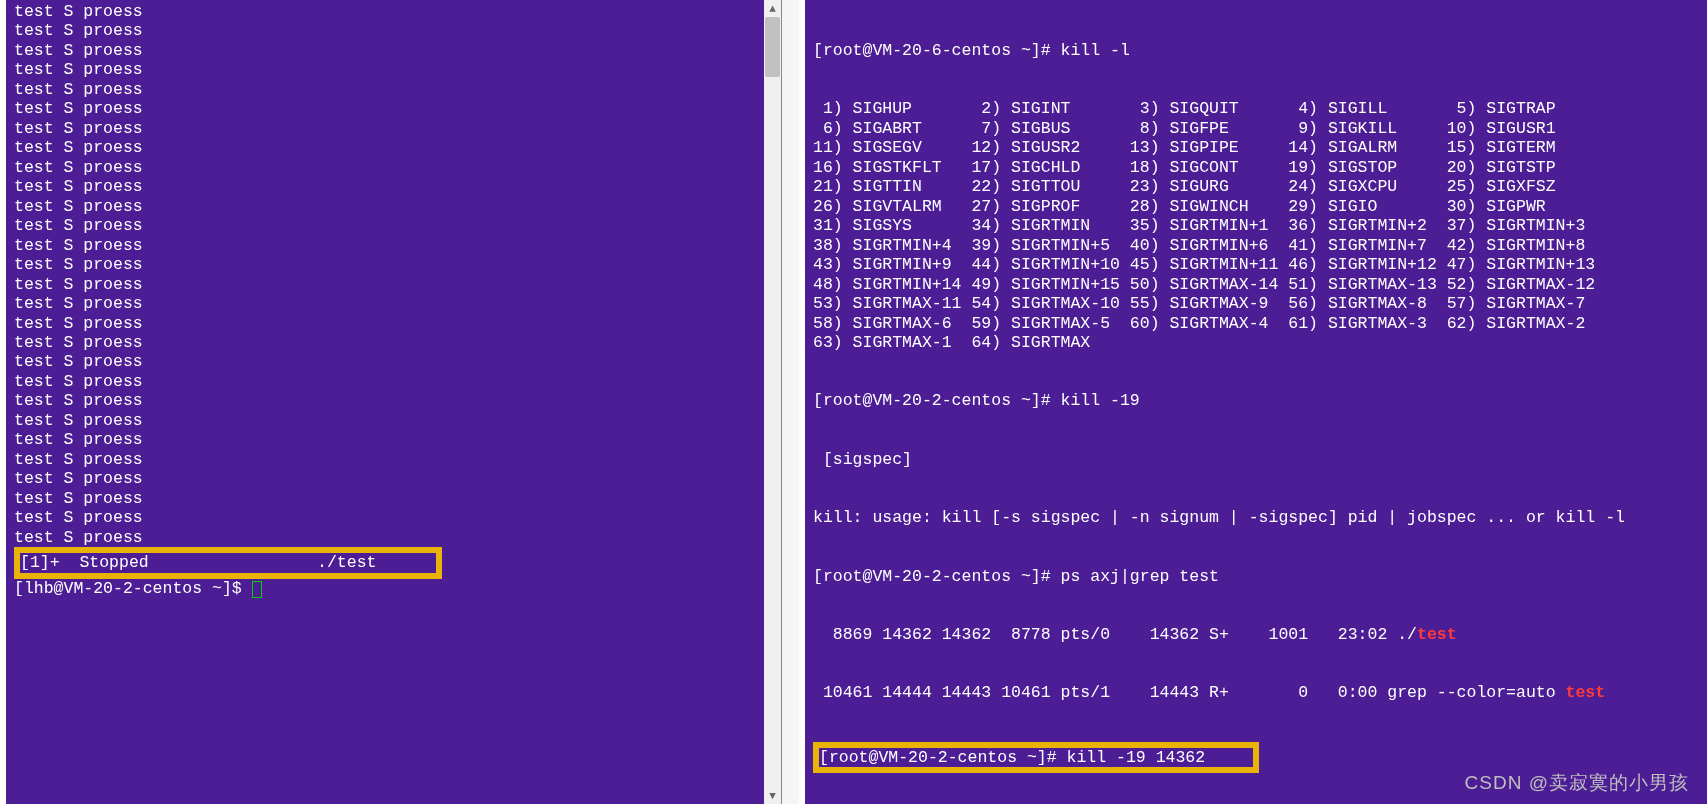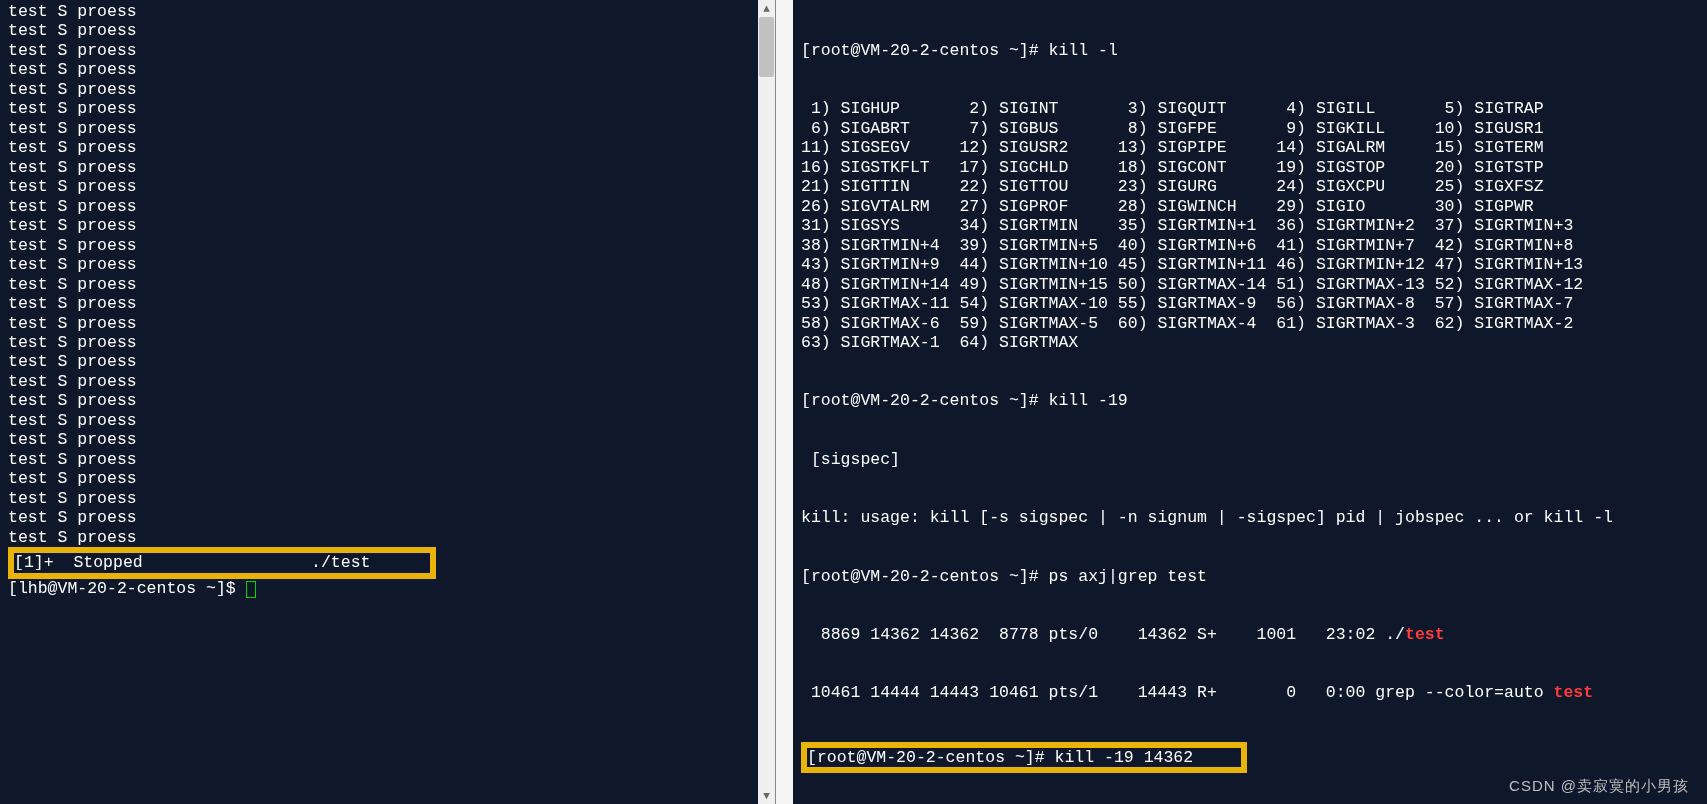--- a/index.html
+++ b/index.html
@@ -1,50 +1,50 @@
 <!DOCTYPE html>
 <html><head>
 <meta charset="utf-8">
 <style>
   * { margin: 0; padding: 0; box-sizing: border-box; }
   html, body { width: 1707px; height: 804px; background: #fff; font-family: "Consolas", "Courier New", monospace; font-size: 16.5px; overflow: hidden; }
   .container { display: flex; width: 100%; height: 100%; }
-  .pane { background: #0f172a; color: #fff; position: relative; overflow: hidden; }
+  .pane { background: #4c1d95; color: #fff; position: relative; overflow: hidden; margin-left: 6px; }
   .pane-left { width: 776px; height: 100%; border-right: 1px solid #888; }
   .scrollbar-track { position: absolute; right: 0; top: 0; width: 17px; height: 100%; background: #f0f0f0; }
   .scrollbar-thumb { position: absolute; left: 1px; right: 1px; background: #c1c1c1; border-radius: 2px; }
   .scrollbar-arrow { position: absolute; left: 0; right: 0; height: 17px; background: #f0f0f0; display:flex; align-items:center; justify-content:center; color:#666; font-size:11px; }
   .pane-right { flex: 1; height: 100%; }
   .term { padding: 2px 8px 2px 8px; white-space: pre; line-height: 1.18; }
   .line { min-height: 1em; }
   .highlight-box { border: 6px solid #eab308; display: inline-block; }
   .red { color: #ff3b3b; font-weight: bold; }
   .cursor-outline { display:inline-block; width:10px; height:17px; border:1px solid #00d400; vertical-align: text-bottom; }
-  .watermark { position: fixed; right: 18px; bottom: 8px; color: #bfbfbf; font-family: sans-serif; font-size: 15px; letter-spacing: 1px; }
+  .watermark { position: fixed; right: 18px; bottom: 8px; color: #bfbfbf; font-family: sans-serif; font-size: 19px; letter-spacing: 1px; }
   .divider { width: 17px; background: #f5f5f5; height:100%; }
 </style>
 </head>
 <body>
 
 <div class="container">
 
   <div class="pane pane-left">
     <div class="term" id="left-term"><div class="line">test S proess</div><div class="line">test S proess</div><div class="line">test S proess</div><div class="line">test S proess</div><div class="line">test S proess</div><div class="line">test S proess</div><div class="line">test S proess</div><div class="line">test S proess</div><div class="line">test S proess</div><div class="line">test S proess</div><div class="line">test S proess</div><div class="line">test S proess</div><div class="line">test S proess</div><div class="line">test S proess</div><div class="line">test S proess</div><div class="line">test S proess</div><div class="line">test S proess</div><div class="line">test S proess</div><div class="line">test S proess</div><div class="line">test S proess</div><div class="line">test S proess</div><div class="line">test S proess</div><div class="line">test S proess</div><div class="line">test S proess</div><div class="line">test S proess</div><div class="line">test S proess</div><div class="line">test S proess</div><div class="line">test S proess</div><div class="line"><span class="highlight-box" style="padding-right:60px;">[1]+  Stopped                 ./test</span></div><div class="line">[lhb@VM-20-2-centos ~]$ <span class="cursor-outline"></span></div></div>
     <div class="scrollbar-track">
       <div class="scrollbar-arrow" style="top:0;">▲</div>
       <div class="scrollbar-thumb" style="top:17px; height:60px;"></div>
       <div class="scrollbar-arrow" style="bottom:0;">▼</div>
     </div>
   </div>
 
   <div class="divider"></div>
 
   <div class="pane pane-right">
     <div class="term">
-      <div class="line">[root@VM-20-2-centos ~]# kill -l</div>
+      <div class="line">[root@VM-20-6-centos ~]# kill -l</div>
       <div id="signal-block"><div class="line"> 1) SIGHUP       2) SIGINT       3) SIGQUIT      4) SIGILL       5) SIGTRAP</div><div class="line"> 6) SIGABRT      7) SIGBUS       8) SIGFPE       9) SIGKILL     10) SIGUSR1</div><div class="line">11) SIGSEGV     12) SIGUSR2     13) SIGPIPE     14) SIGALRM     15) SIGTERM</div><div class="line">16) SIGSTKFLT   17) SIGCHLD     18) SIGCONT     19) SIGSTOP     20) SIGTSTP</div><div class="line">21) SIGTTIN     22) SIGTTOU     23) SIGURG      24) SIGXCPU     25) SIGXFSZ</div><div class="line">26) SIGVTALRM   27) SIGPROF     28) SIGWINCH    29) SIGIO       30) SIGPWR</div><div class="line">31) SIGSYS      34) SIGRTMIN    35) SIGRTMIN+1  36) SIGRTMIN+2  37) SIGRTMIN+3</div><div class="line">38) SIGRTMIN+4  39) SIGRTMIN+5  40) SIGRTMIN+6  41) SIGRTMIN+7  42) SIGRTMIN+8</div><div class="line">43) SIGRTMIN+9  44) SIGRTMIN+10 45) SIGRTMIN+11 46) SIGRTMIN+12 47) SIGRTMIN+13</div><div class="line">48) SIGRTMIN+14 49) SIGRTMIN+15 50) SIGRTMAX-14 51) SIGRTMAX-13 52) SIGRTMAX-12</div><div class="line">53) SIGRTMAX-11 54) SIGRTMAX-10 55) SIGRTMAX-9  56) SIGRTMAX-8  57) SIGRTMAX-7</div><div class="line">58) SIGRTMAX-6  59) SIGRTMAX-5  60) SIGRTMAX-4  61) SIGRTMAX-3  62) SIGRTMAX-2</div><div class="line">63) SIGRTMAX-1  64) SIGRTMAX</div></div>
       <div class="line">[root@VM-20-2-centos ~]# kill -19</div>
       <div class="line"> [sigspec]</div>
       <div class="line">kill: usage: kill [-s sigspec | -n signum | -sigspec] pid | jobspec ... or kill -l</div>
       <div class="line">[root@VM-20-2-centos ~]# ps axj|grep test</div>
       <div class="line"><span>  8869 14362 14362  8778 pts/0    14362 S+    1001   23:02 ./</span><span class="red">test</span></div>
       <div class="line"><span> 10461 14444 14443 10461 pts/1    14443 R+       0   0:00 grep --color=auto </span><span class="red">test</span></div>
       <div class="line"><span class="highlight-box" style="padding:0 48px 0 0;"><span>[root@VM-20-2-centos ~]# kill -19 14362</span></span></div>
       
     </div>

